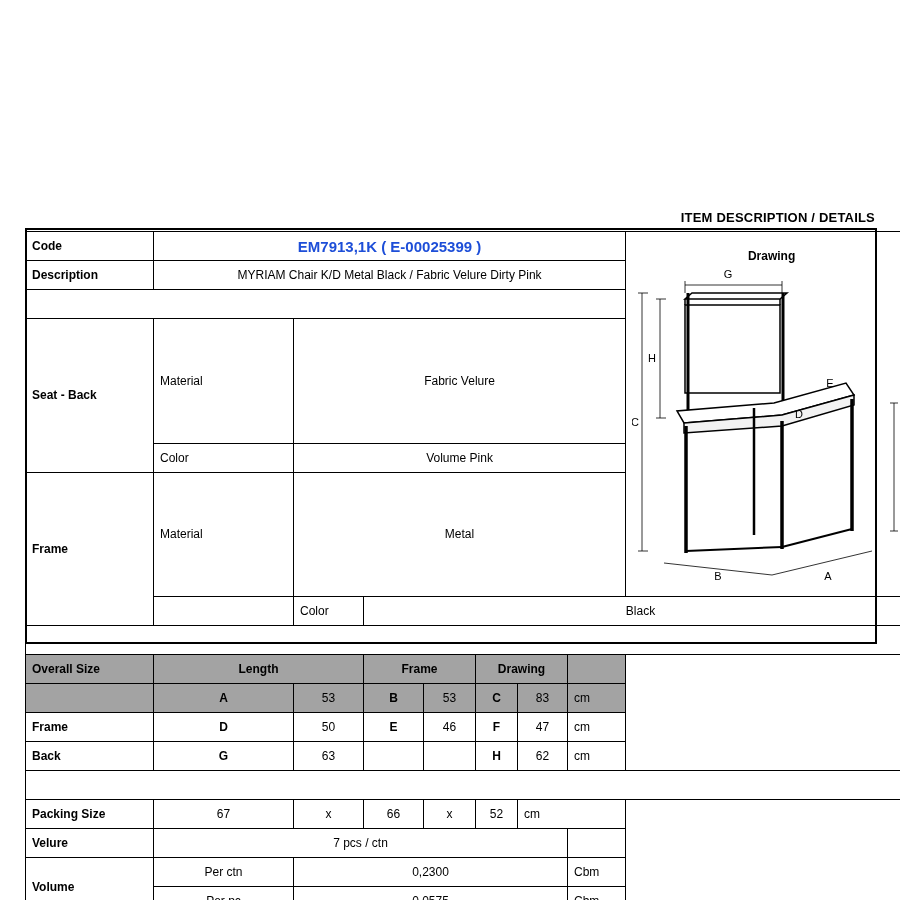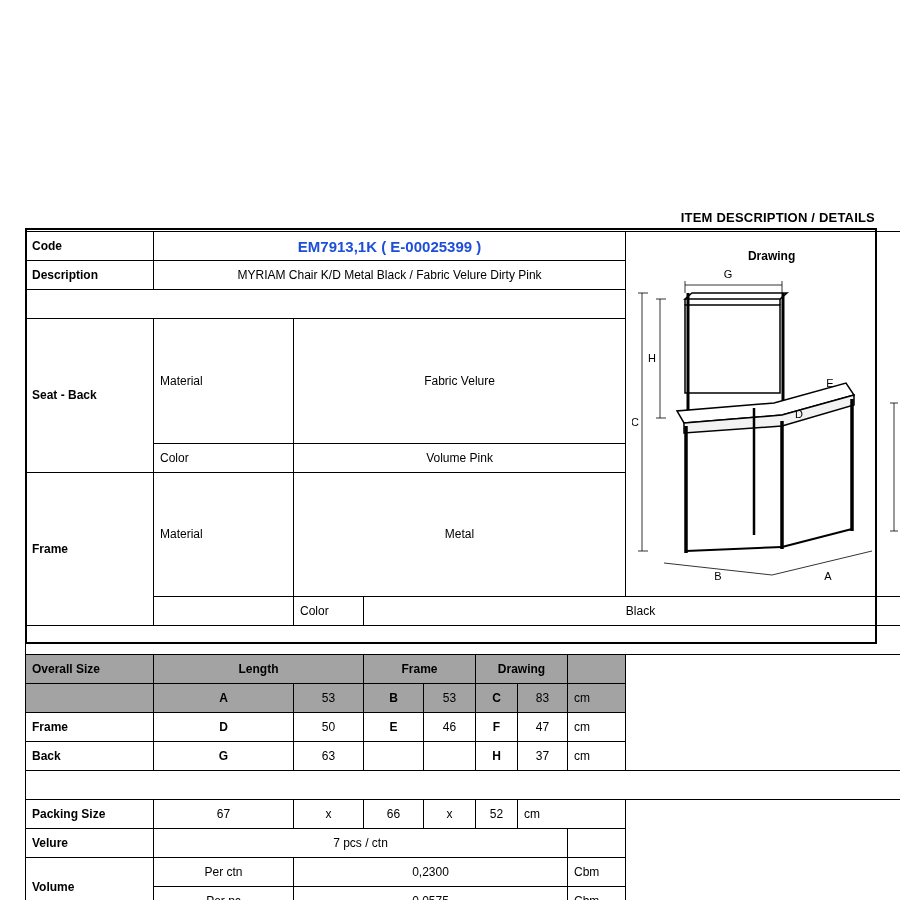--- a/index.html
+++ b/index.html
@@ -221,21 +221,21 @@
       <td style="border:none"></td>
     </tr>
 
     <tr>
       <td class="b l">Back</td>
       <td class="b c">G</td>
       <td class="c">63</td>
       <td class="b c"></td>
       <td class="c"></td>
       <td class="b c">H</td>
-      <td class="c">37</td>
+      <td class="c">62</td>
       <td class="l" colspan="2">cm</td>
       <td style="border:none"></td>
     </tr>
 
     <tr class="gaprow">
       <td colspan="10"></td>
     </tr>
 
     <tr>
       <td class="b l">Packing Size</td>

